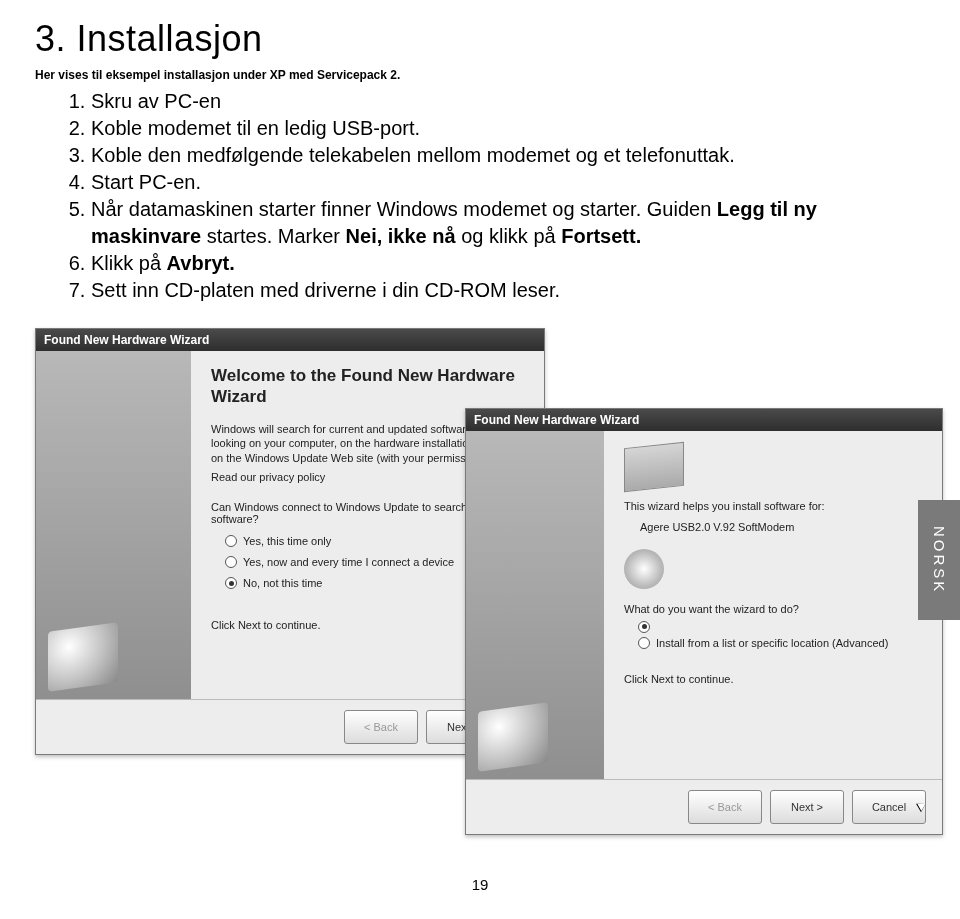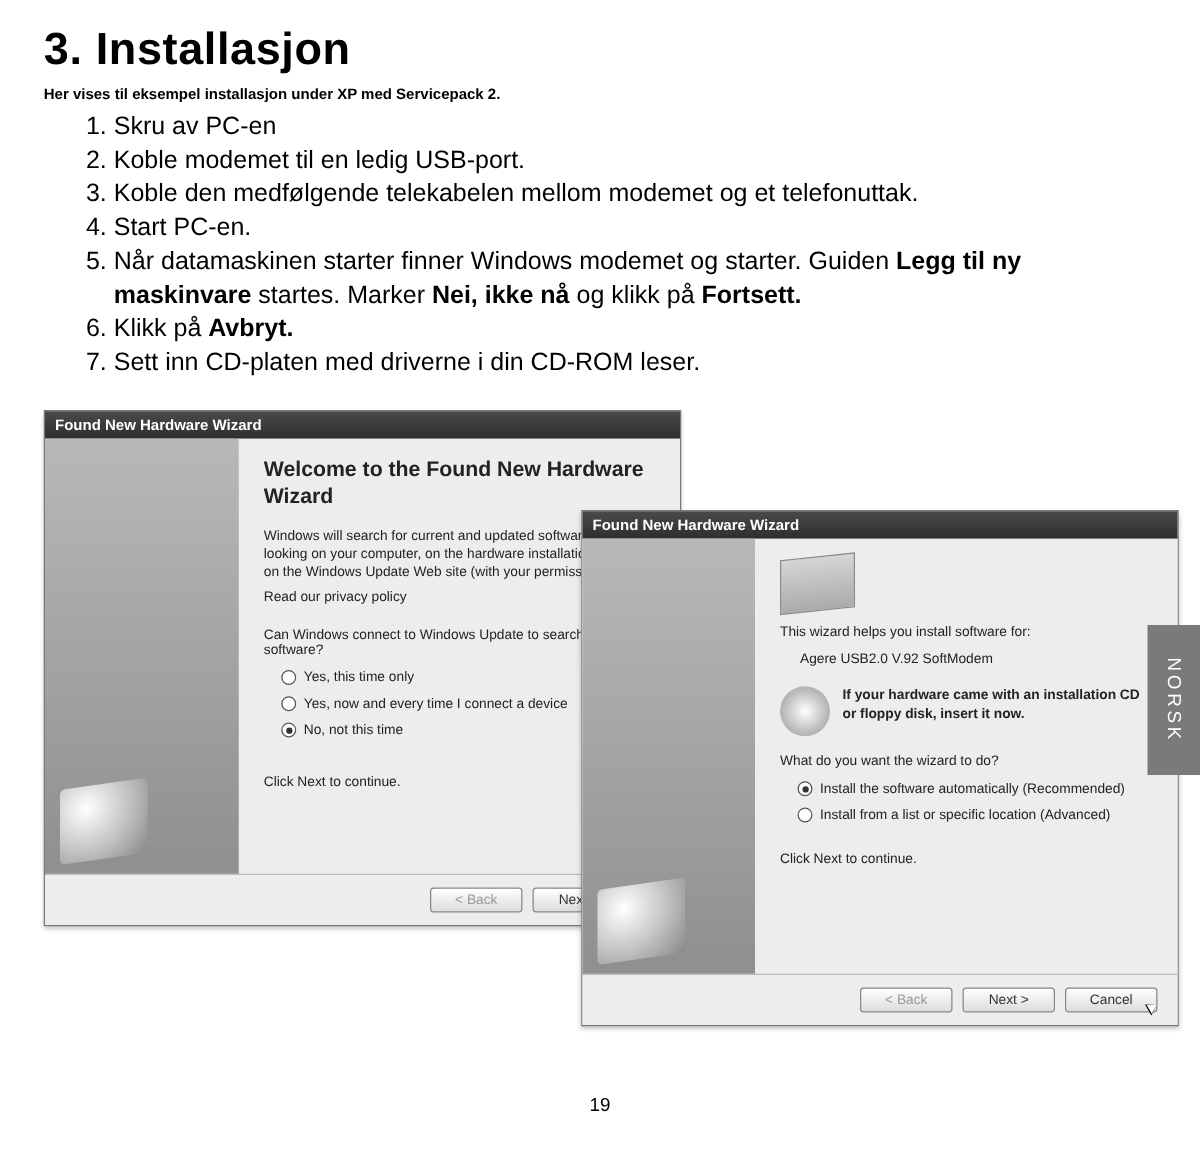--- a/index.html
+++ b/index.html
@@ -7,21 +7,21 @@
     width: 960px;
     height: 919px;
     background: #fff;
     font-family: Arial, Helvetica, sans-serif;
     color: #000;
     position: relative;
     padding: 18px 35px 0 35px;
   }
   .heading {
     font-size: 36px;
-    font-weight: 700;
+    font-weight: 400;
     letter-spacing: 0.5px;
     margin-bottom: 8px;
   }
   .subheading {
     font-size: 12px;
     font-weight: 700;
     margin-bottom: 6px;
   }
   ol.steps {
     font-size: 20px;
@@ -113,21 +113,21 @@
   .xp-footer {
     border-top: 1px solid #bbb;
     background: #ededed;
     padding: 10px 16px;
     display: flex;
     justify-content: flex-end;
     gap: 8px;
   }
   .xp-btn {
     min-width: 74px;
-    height: 20px;
+    height: 34px;
     border: 1px solid #888;
     background: linear-gradient(#fff,#dcdcdc);
     font-size: 11px;
     border-radius: 3px;
     display: flex; align-items: center; justify-content: center;
     color: #333;
   }
   .xp-btn.disabled { color: #999; }
   .hw-icon {
     width: 60px; height: 44px;
@@ -249,27 +249,25 @@
     <div class="xp-body" style="height:348px;">
       <div class="xp-sidebar" style="width:138px;">
         <div class="xp-sidebar-icon"></div>
       </div>
       <div class="xp-main">
         <div class="hw-icon"></div>
         <div class="small-txt">This wizard helps you install software for:</div>
         <div class="small-txt" style="margin:6px 0 14px 16px;">Agere USB2.0 V.92 SoftModem</div>
         <div class="cd-row">
           <div class="cd-icon"></div>
-          <div class="cd-text">If your hardware came with an installation CD or floppy disk, insert it now.</div>
         </div>
         <div class="ask">What do you want the wizard to do?</div>
         <div class="radio-group">
           <div class="radio-row">
               <span class="radio-dot sel"></span>
-              <span>Install the software automatically (Recommended)</span>
             </div>
           <div class="radio-row">
               <span class="radio-dot"></span>
               <span>Install from a list or specific location (Advanced)</span>
             </div>
         </div>
         <div class="small-txt" style="margin-top:14px;">Click Next to continue.</div>
       </div>
     </div>
     <div class="xp-footer">

